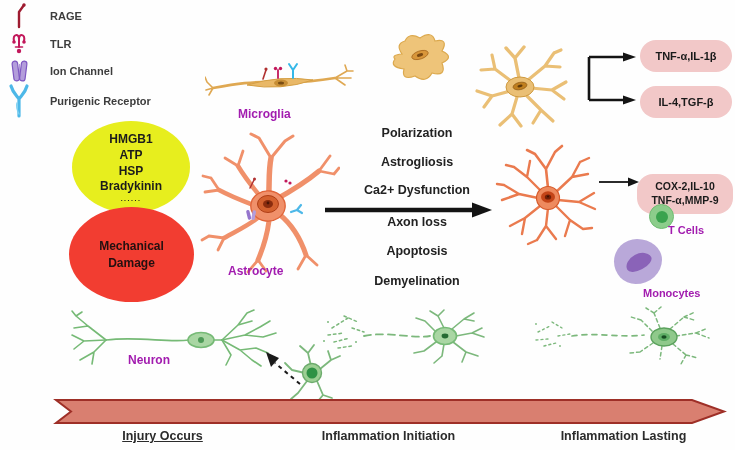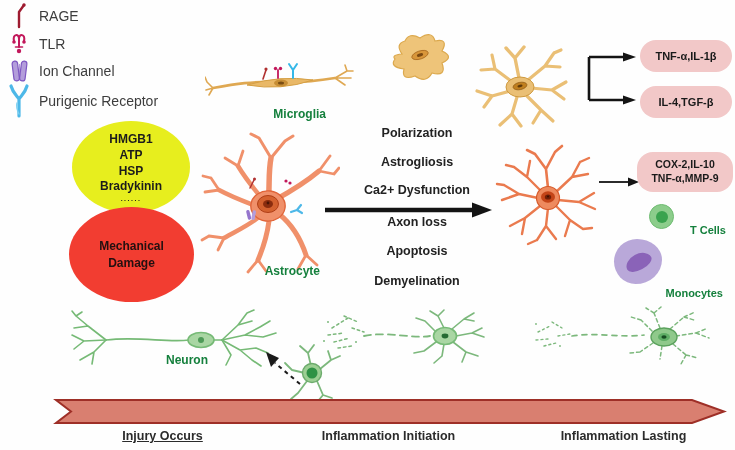--- a/index.html
+++ b/index.html
@@ -1,40 +1,40 @@
 <!DOCTYPE html>
 <html style="--bg: #fefefe; --yellowEllipse: #e7ee1e; --redEllipse: #f23d31; --pinkBox: #f2c8c8; --bannerFill: #d97f70; --bannerBorder: #9e2f27; --microglia: #e9b867; --astrocyte: #f0906a; --neuron: #76ba76; --tcellOuter: #8ccd8b; --tcellInner: #3aa34e; --monocyte: #b9a8d9; --arrow: #141414;"><head>
 <meta charset="utf-8">
 <style>
   html,body{margin:0;padding:0;background:#e8e8e8;font-family:"Liberation Sans",sans-serif;}
   #canvas{position:relative;width:735px;height:450px;background:var(--bg,#fff);overflow:hidden;margin:0 auto;
           -webkit-font-smoothing:antialiased;}
   .abs{position:absolute;}
-  .lbl{position:absolute;font-weight:bold;color:#15803d;text-align:right;}
+  .lbl{position:absolute;font-weight:bold;color:#a21caf;text-align:left;}
   .cell-lbl{font-size:12px;}
   .small-lbl{font-size:11px;}
   
   .legend-row{position:absolute;display:flex;align-items:center;}
   .legend-icon{width:26px;display:flex;justify-content:center;}
-  .legend-text{font-size:14px;font-weight:normal;color:#3d3d3d;margin-left:7px;white-space:nowrap;}
+  .legend-text{font-size:11px;font-weight:bold;color:#3d3d3d;margin-left:18px;white-space:nowrap;}
   
   .ellipse{position:absolute;border-radius:50%;display:flex;flex-direction:column;align-items:center;justify-content:center;text-align:center;}
   #yellow-ellipse{left:72px;top:121px;width:118px;height:92px;background:var(--yellowEllipse,#e7ee1e);}
   #red-ellipse{left:69px;top:207px;width:125px;height:95px;background:var(--redEllipse,#f23d31);}
   .sig-line{font-size:12px;font-weight:bold;color:#1c1c1c;line-height:1.3;}
   .sig-dots{font-size:7px;font-weight:bold;letter-spacing:1.5px;color:#1c1c1c;}
   .dmg-line{font-size:12px;font-weight:bold;color:#241010;line-height:1.35;}
   
   .process{position:absolute;left:332px;width:170px;text-align:center;font-size:12.5px;font-weight:bold;color:#222;}
   
   .pink-box{position:absolute;background:var(--pinkBox,#f2c8c8);border-radius:16px;display:flex;flex-direction:column;
             align-items:center;justify-content:center;font-weight:bold;color:#1a1a1a;}
   #box-m1{left:640px;top:40px;width:92px;height:32px;font-size:11px;}
   #box-m2{left:640px;top:86px;width:92px;height:32px;font-size:11px;}
-  #box-a1{left:637px;top:152px;width:96px;height:40px;font-size:10.5px;line-height:1.3;}
+  #box-a1{left:637px;top:174px;width:96px;height:40px;font-size:10.5px;line-height:1.3;}
   
   #tcell{left:649px;top:204px;width:23px;height:23px;border-radius:50%;background:var(--tcellOuter,#8ccd8b);
          display:flex;align-items:center;justify-content:center;border:1px solid #6fbc72;}
   #tcell-core{width:12px;height:12px;border-radius:50%;background:var(--tcellInner,#3aa34e);}
   #monocyte{left:614px;top:239px;width:48px;height:45px;background:var(--monocyte,#b9a8d9);
             border-radius:48% 52% 55% 45%/50% 46% 54% 50%;display:flex;align-items:center;justify-content:center;}
   #monocyte-nucleus{width:27px;height:16px;background:#8a63b8;border-radius:50% 50% 50% 50%/60% 60% 40% 40%;transform:rotate(-28deg);}
   
   .stage-lbl{position:absolute;top:429px;font-size:12.5px;font-weight:bold;color:#2b2b2b;text-align:center;}
   svg{display:block;}

